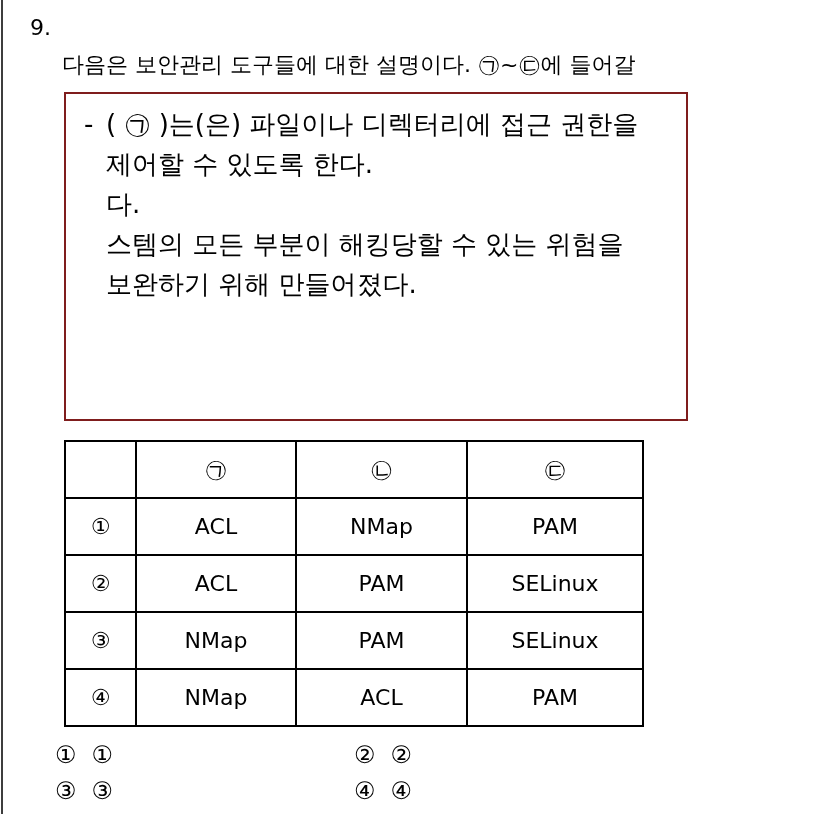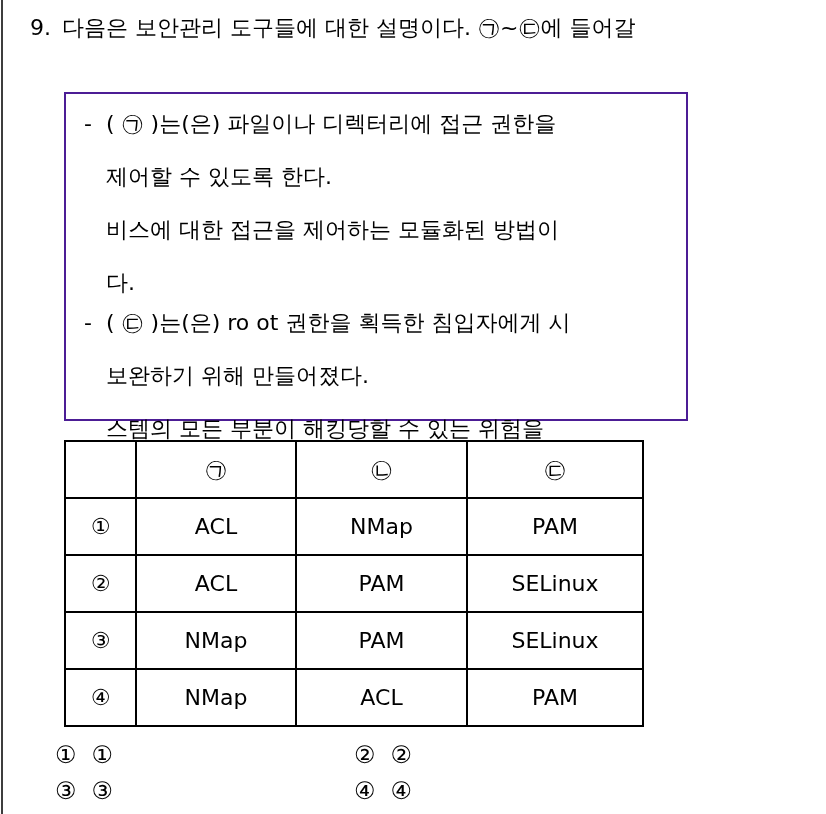--- a/index.html
+++ b/index.html
@@ -15,31 +15,31 @@
     position:absolute; left:1px; top:0; width:2px; height:814px;
     background:#3d3d3d;
   }
   
   .question {
     position:absolute; left:30px; top:12px;
     font-size:22px; line-height:31px;
     display:flex;
   }
   .q-num { width:32px; flex:0 0 32px; }
-  .q-line { white-space:nowrap; }
+  .q-line { white-space:nowrap;margin-top:37px; }
   
   .desc-box {
     position:absolute; left:64px; top:92px; width:624px; height:329px;
-    border:2px solid #4c1d95;
+    border:2px solid #7f1d1d;
     padding:10px 0 0 18px;
-    font-size:22px;
+    font-size:26px;
   }
   .box-line { height:40px; line-height:40px; white-space:nowrap; }
   .box-line .dash { display:inline-block; width:22px; }
-  .box-line.cont { padding-left:22px;margin-top:13px; }
+  .box-line.cont { padding-left:22px; }
   
   .ans-table {
     position:absolute; left:64px; top:440px;
     border-collapse:collapse;
     table-layout:fixed;
   }
   .ans-table td {
     border:2px solid #000000;
     height:57px;
     text-align:center; vertical-align:middle;
@@ -72,33 +72,27 @@
 </div>
 
 <div class="desc-box">
   <div class="box-line">
     <span class="dash">-</span><span>( ㉠ )는(은) 파일이나 디렉터리에 접근 권한을</span>
   </div>
   <div class="box-line cont">
     <span>제어할 수 있도록 한다.</span>
   </div>
   <div class="box-line cont">
-    <span>비스에 대한 접근을 제어하는 모듈화된 방법이</span>
+    <span>다.</span>
   </div>
   <div class="box-line cont">
-    <span>다.</span>
-  </div>
-  <div class="box-line">
-    <span class="dash">-</span><span>( ㉢ )는(은) ro ot 권한을 획득한 침입자에게 시</span>
+    <span>스템의 모든 부분이 해킹당할 수 있는 위험을</span>
   </div>
   <div class="box-line cont">
     <span>보완하기 위해 만들어졌다.</span>
-  </div>
-  <div class="box-line cont">
-    <span>스템의 모든 부분이 해킹당할 수 있는 위험을</span>
   </div>
 </div>
 
 <table class="ans-table">
   <colgroup>
     <col style="width:71px">
       <col style="width:160px">
       <col style="width:171px">
       <col style="width:176px">
   </colgroup>

